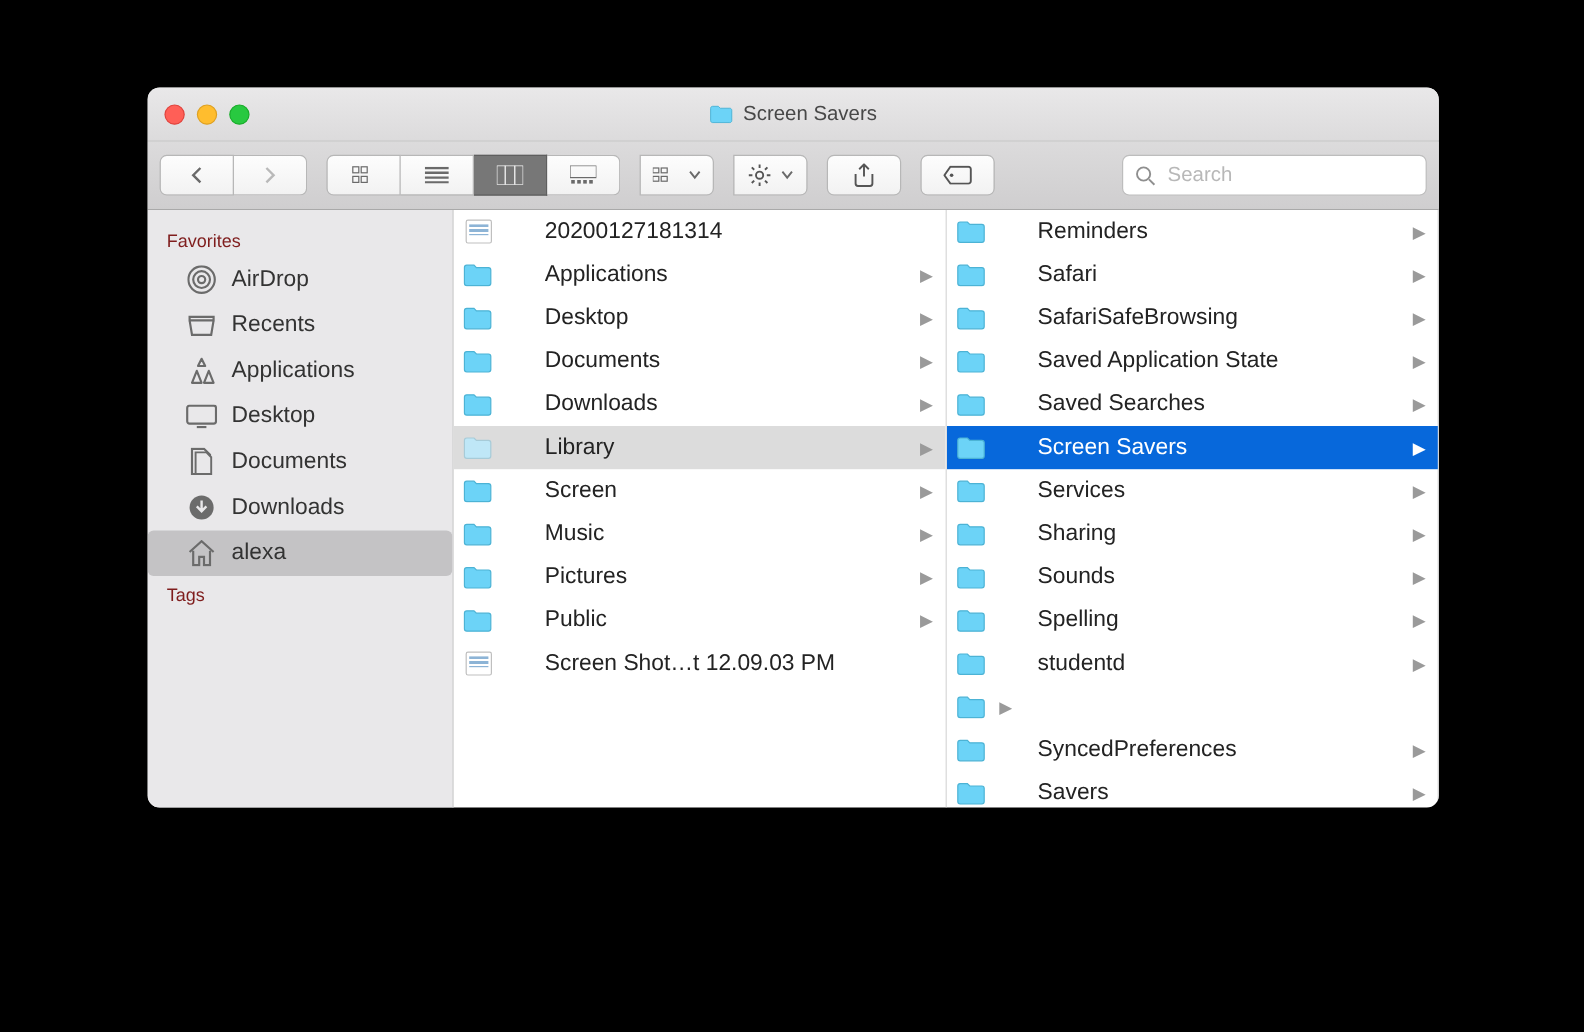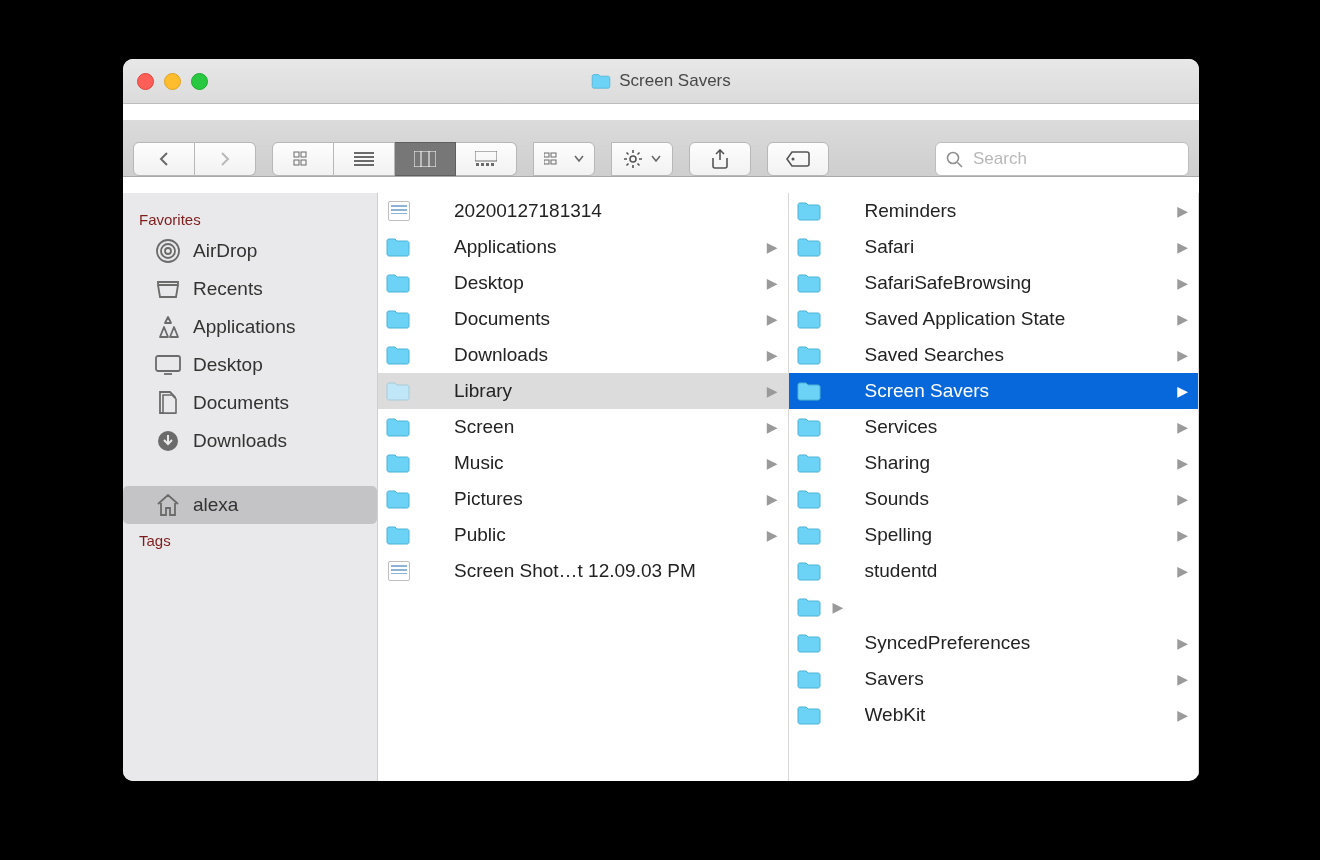--- a/index.html
+++ b/index.html
@@ -1,42 +1,42 @@
 <!DOCTYPE html>
 <html><head>
 <meta charset="utf-8">
 <style>
   html,body{margin:0;padding:0;height:100%;background:#000;font-family:-apple-system,Helvetica,Arial,sans-serif;font-size:19px;color:#232323;}
   .screen{width:1320px;height:860px;position:relative;background:#000;}
-  .window{position:absolute;left:123px;top:59px;width:1076px;height:722px;background:#fff;border-radius:10px;box-shadow:0 20px 50px rgba(0,0,0,.5),0 0 0 1px rgba(0,0,0,.15);overflow:hidden;display:flex;flex-direction:column;gap:16px;}
+  .window{position:absolute;left:123px;top:73px;width:1076px;height:600px;background:#fff;border-radius:10px;box-shadow:0 20px 50px rgba(0,0,0,.5),0 0 0 1px rgba(0,0,0,.15);overflow:hidden;display:flex;flex-direction:column;}
   .titlebar{height:44px;background:linear-gradient(#e9e8e9,#dcdbdc);display:flex;align-items:center;position:relative;border-bottom:1px solid #bcbcbc;}
   .traffic{position:absolute;left:14px;top:14px;display:flex;gap:10px;}
   .dot{width:15px;height:15px;border-radius:50%;}
   .dot.red{background:#ff5f57;border:1px solid #e0443e;}
   .dot.yel{background:#ffbd2e;border:1px solid #dea123;}
   .dot.grn{background:#28c940;border:1px solid #1aad2b;}
   .title{margin:0 auto;display:flex;align-items:center;gap:8px;font-size:17px;color:#484848;}
   .title .ficon{width:20px;height:16px;}
-  .toolbar{height:56px;background:linear-gradient(#dcdbdc,#cfcecf);display:flex;align-items:flex-end;padding:0 10px;gap:16px;border-bottom:1px solid #a9a9a9;}
+  .toolbar{height:56px;background:linear-gradient(#dcdbdc,#cfcecf);display:flex;align-items:center;padding:0 10px;gap:16px;border-bottom:1px solid #a9a9a9;}
   .btngrp{display:flex;}
   .btn{height:32px;min-width:40px;background:linear-gradient(#fdfdfd,#f2f2f2);border:1px solid #b7b7b7;display:flex;align-items:center;justify-content:center;color:#555;padding:0 10px;}
   .btngrp .btn{border-radius:0;}
   .btngrp .btn:first-child{border-radius:6px 0 0 6px;}
   .btngrp .btn:last-child{border-radius:0 6px 6px 0;}
   .btngrp .btn + .btn{border-left:none;}
   .btn.solo{border-radius:6px;}
   .btn.active{background:#777;color:#fff;border-color:#5f5f5f;}
   .search{margin-left:auto;display:flex;align-items:center;width:232px;height:32px;background:#fff;border:1px solid #bdbdbd;border-radius:6px;padding:0 10px;gap:8px;}
   .search input{border:none;outline:none;flex:1;font-size:17px;color:#232323;background:transparent;}
   .search input::placeholder{color:#b8b8b8;}
   .body{flex:1;display:flex;min-height:0;}
   .sidebar{width:254px;background:#e9e8ea;border-right:1px solid #cfcfcf;padding-top:10px;overflow:auto;}
   .shead{font-size:15px;color:#7f1d1d;padding:8px 16px 4px;}
   .sitem{display:flex;align-items:center;gap:12px;padding:6px 32px;font-size:19px;color:#333;border-radius:5px;}
-  .sitem.sel{background:#c4c3c5;margin-top:26px;}
+  .sitem.sel{background:#c4c3c5;}
   .sitem .ico{width:26px;height:26px;display:flex;align-items:center;justify-content:center;color:#6b6b6b;}
   .columns{flex:1;display:flex;min-width:0;}
   .col{width:410px;border-right:1px solid #d8d8d8;overflow-y:auto;overflow-x:hidden;}
   .row{display:flex;align-items:center;height:36px;padding:0 10px 0 8px;gap:10px;font-size:19px;color:#232323;white-space:nowrap;}
   .row .lbl{flex:1;overflow:hidden;text-overflow:ellipsis;margin-left:32px;}
   .row .arr{color:#9a9a9a;font-size:14px;}
   .row.open{background:#dcdcdc;}
   .row.open .fic svg path{fill:#bfe7f7;stroke:#a7cbd8;}
   .row.sel{background:#0768db;color:#fff;}
   .row.sel .arr{color:#fff;}

